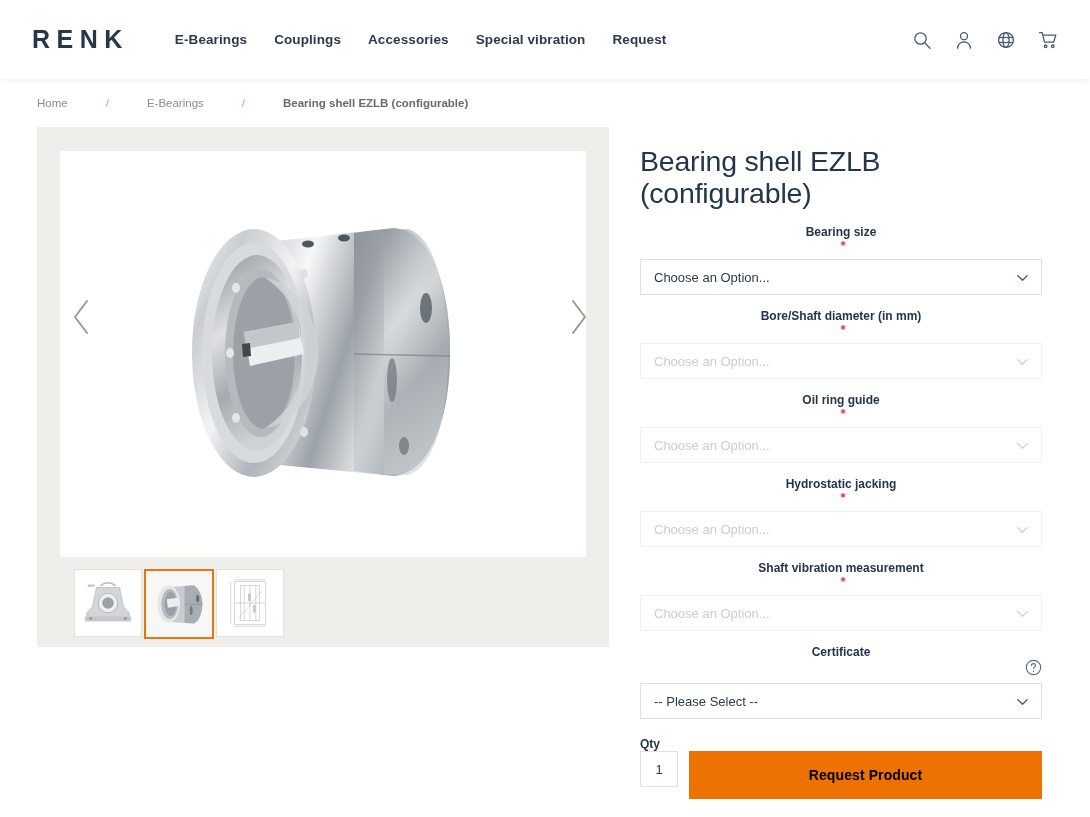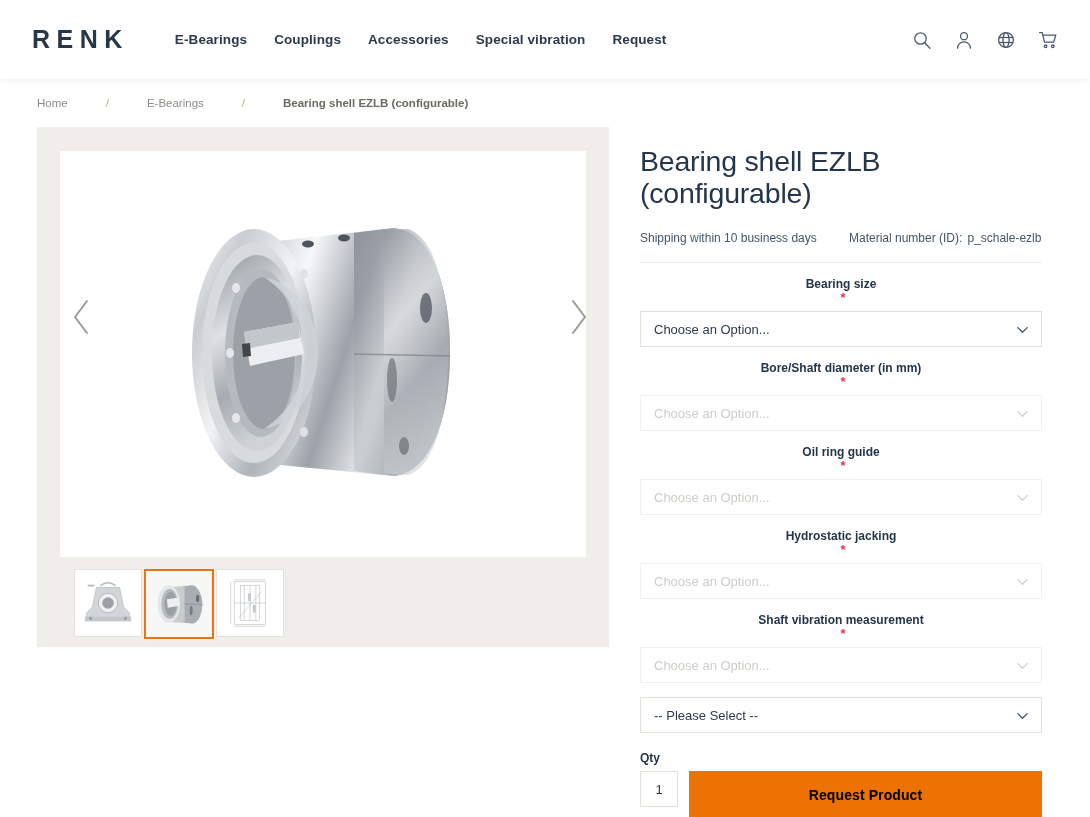--- a/index.html
+++ b/index.html
@@ -237,21 +237,20 @@
     cursor: default;
   }
   .select-box.disabled .chev { color: #d3d1cd; }
 
   
   .qty-label {
     font-size: 12px;
     font-weight: 700;
     color: #24364b;
     margin-top: 18px;
-    margin-bottom: 6px;
   }
   .buy-row {
     display: flex;
     align-items: stretch;
     gap: 11px;
   }
   .qty-input {
     width: 38px;
     height: 36px;
     border: 1px solid #e3e0da;
@@ -455,26 +454,20 @@
             <rect x="33" y="32" width="3" height="8"></rect>
           </g>
         </svg>
       </div>
     </div>
   </div>
 
   <div class="details">
     <h1 class="product-title">Bearing shell EZLB (configurable)</h1>
 
-    <div class="meta-row">
-      <span class="meta-shipping">Shipping within 10 business days</span>
-      <span class="meta-matnum">
-        <span class="mn-label">Material number (ID):</span><span class="mn-value">p_schale-ezlb</span>
-      </span>
-    </div>
 
     <div class="field">
       <div class="field-label">
         <span>Bearing size</span>
         <span class="req-star">*</span>
       </div>
       <div class="select-box">
         <span>Choose an Option...</span>
         <span class="chev">
           <svg viewBox="0 0 16 16" width="15" height="15" fill="none" stroke="currentColor" stroke-width="1.5">
@@ -538,20 +531,30 @@
         <span>Choose an Option...</span>
         <span class="chev">
           <svg viewBox="0 0 16 16" width="15" height="15" fill="none" stroke="currentColor" stroke-width="1.5">
             <polyline points="3,6 8,11 13,6" stroke-linecap="round" stroke-linejoin="round"></polyline>
           </svg>
         </span>
       </div>
     </div>
 
     <div class="field">
+      <div class="field-label">
+        <span>Certificate</span>
+        <span class="help-icon">
+          <svg viewBox="0 0 18 18" width="17" height="17" fill="none" stroke="currentColor" stroke-width="1.2">
+            <circle cx="9" cy="9" r="7.6"></circle>
+            <path d="M6.9 6.9c0-1.2 1-2 2.1-2s2.1.7 2.1 1.9c0 1.5-2 1.6-2 3.1" stroke-linecap="round"></path>
+            <circle cx="9" cy="13" r="0.75" fill="currentColor" stroke="none"></circle>
+          </svg>
+        </span>
+      </div>
       <div class="select-box">
         <span>-- Please Select --</span>
         <span class="chev">
           <svg viewBox="0 0 16 16" width="15" height="15" fill="none" stroke="currentColor" stroke-width="1.5">
             <polyline points="3,6 8,11 13,6" stroke-linecap="round" stroke-linejoin="round"></polyline>
           </svg>
         </span>
       </div>
     </div>
 

